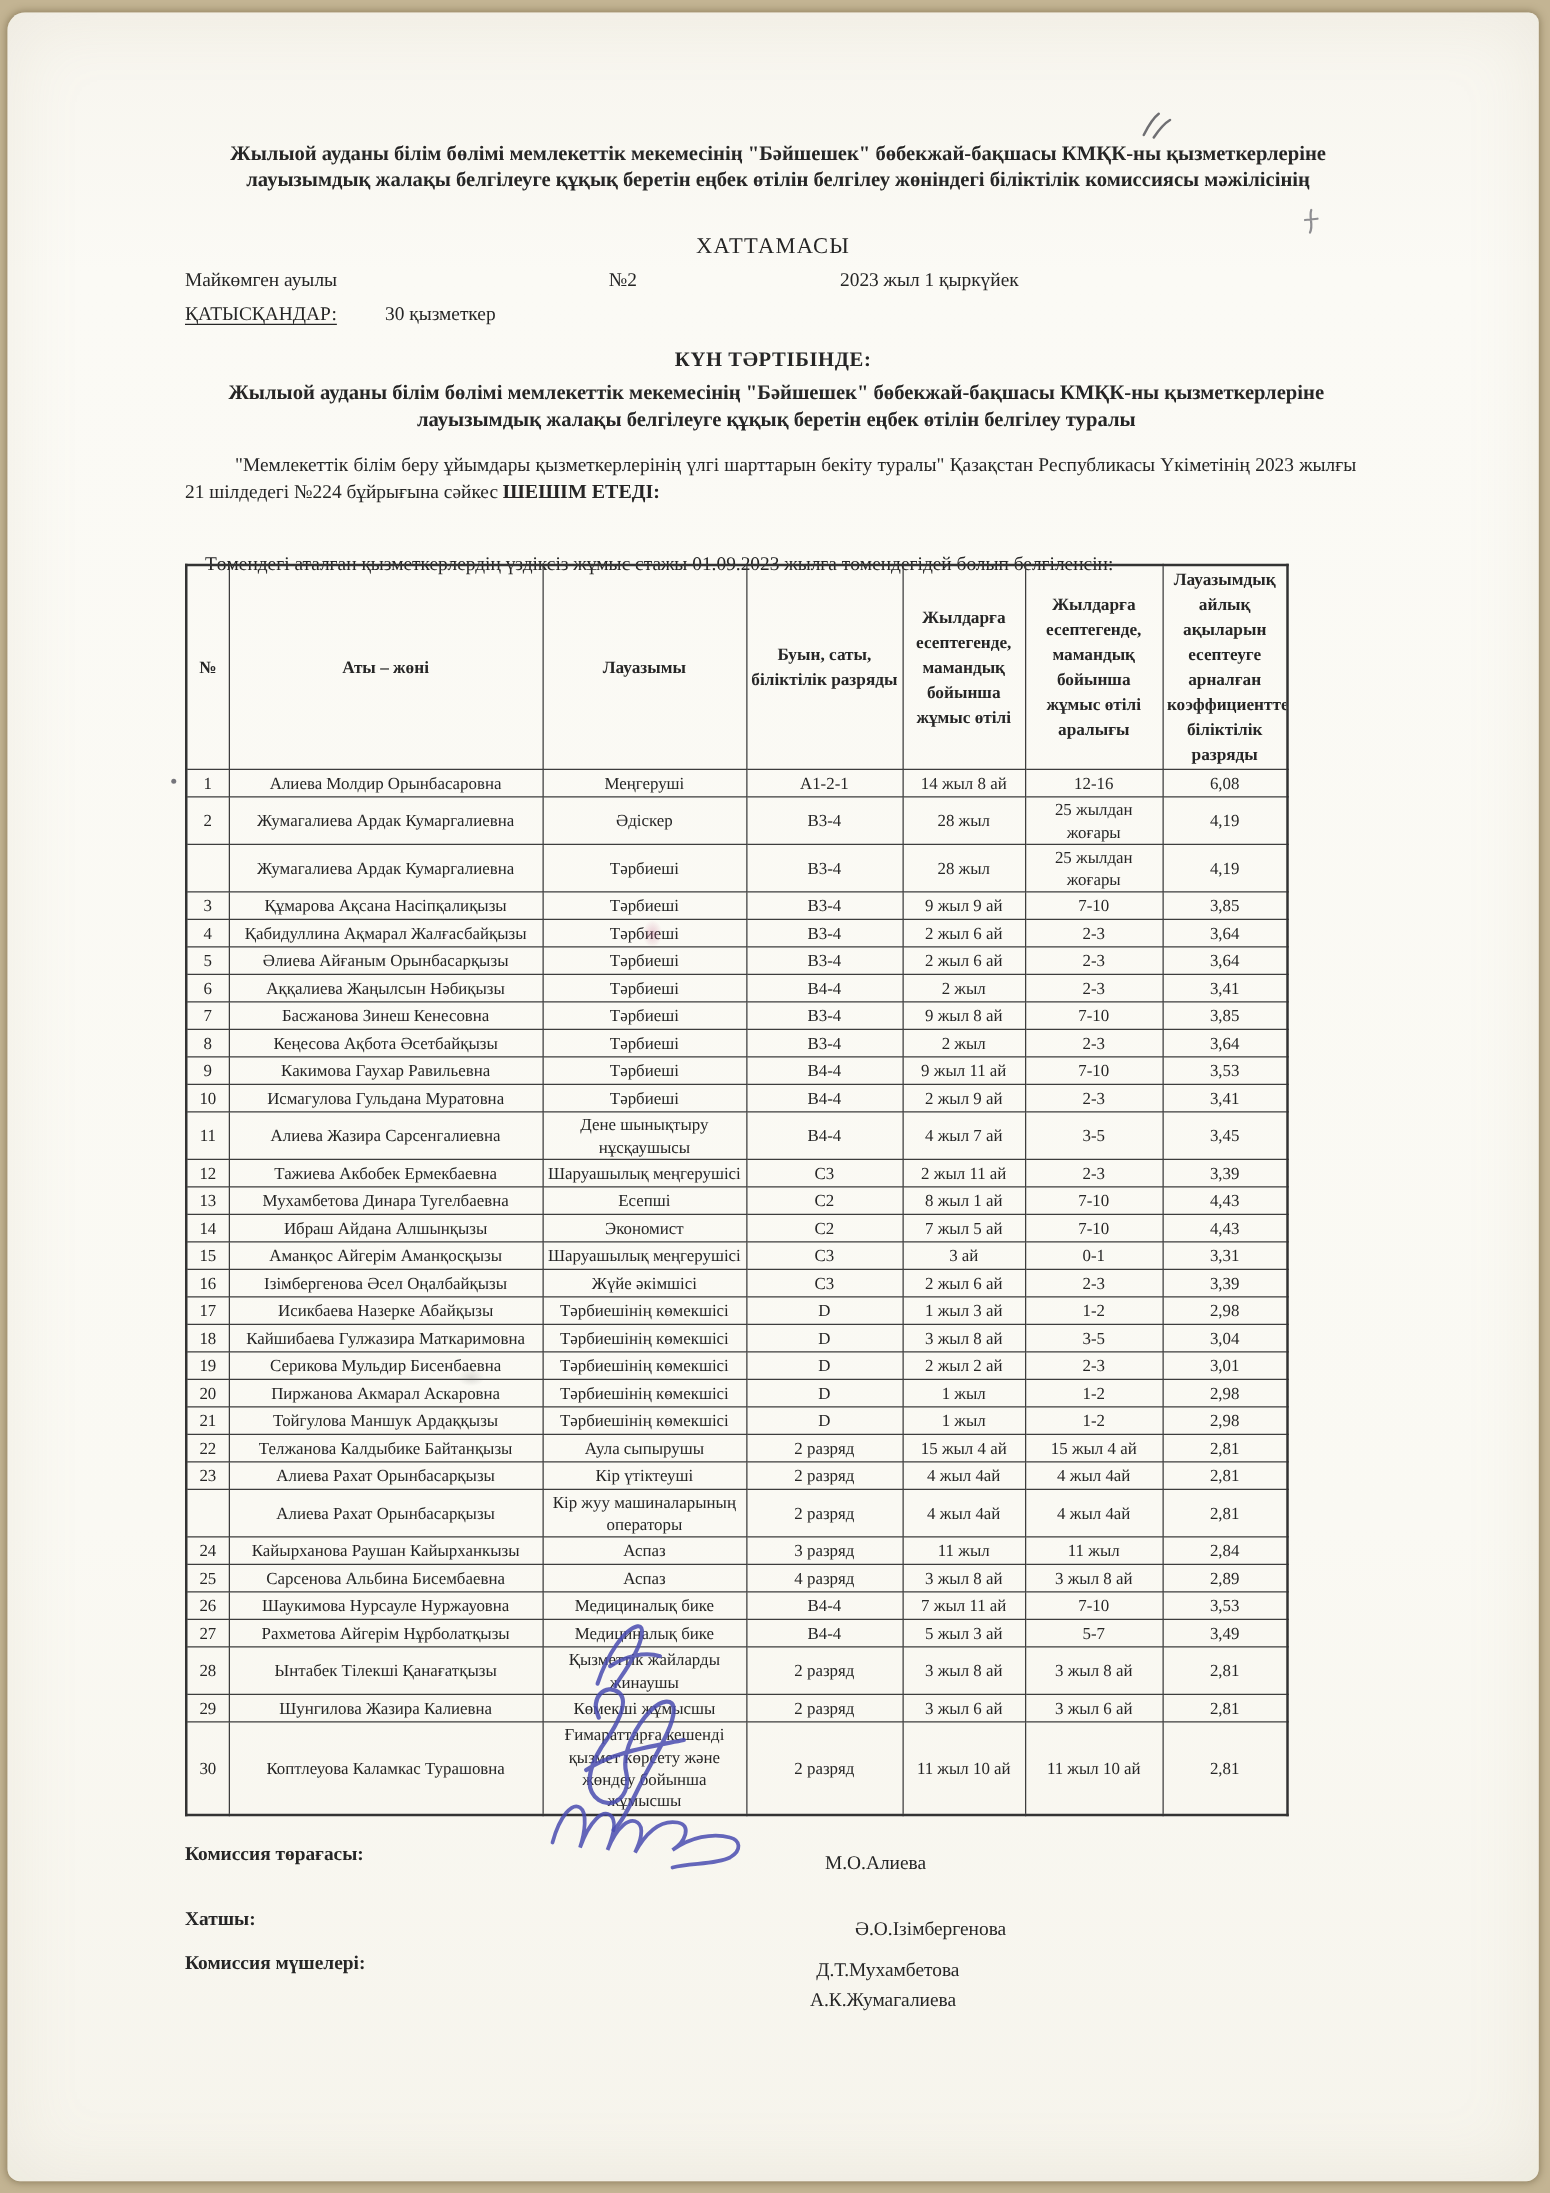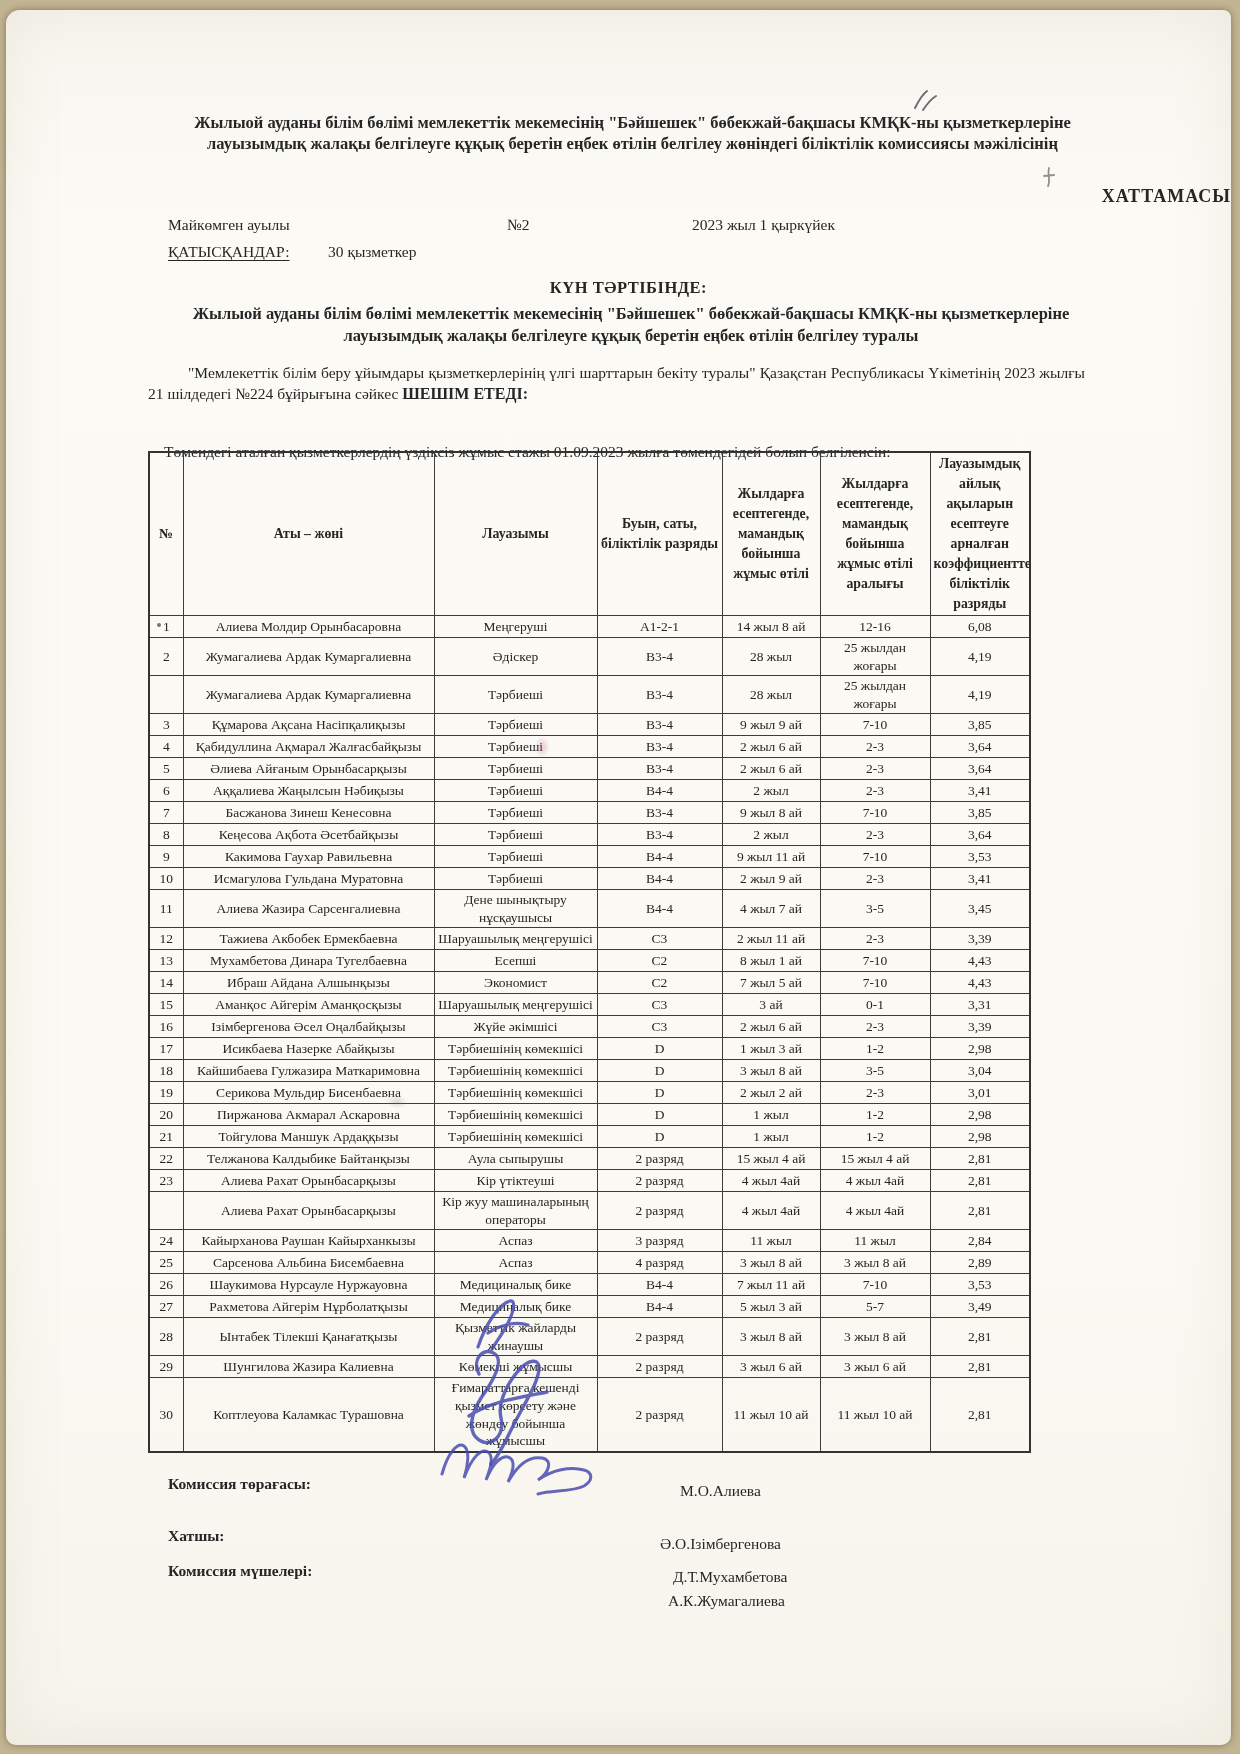--- a/index.html
+++ b/index.html
@@ -9,28 +9,28 @@
     background:#c3b493;
     font-family:"Liberation Serif","DejaVu Serif",serif;
     color:#262626;
   }
   .paper{
     position:absolute;top:10px;left:6px;right:9px;bottom:9px;
     background:linear-gradient(180deg,#f7f5ee 0%,#fbfaf5 12%,#faf9f3 70%,#f6f4ec 100%);
     border-radius:14px 8px 10px 10px;
     box-shadow:0 0 7px rgba(80,65,35,.55), inset 0 0 60px rgba(175,160,125,.14);
   }
-  .abs{position:absolute;margin-left:20px;}
+  .abs{position:absolute;}
   .doc-title{
     top:102px;left:150px;right:142px;
     text-align:center;font-weight:bold;font-size:16.5px;line-height:21px;
   }
   .doc-type{
-    top:176px;left:0;right:0;text-align:right;
-    font-weight:bold;font-size:18px;letter-spacing:1px;
+    top:176px;left:0;right:0;text-align:center;
+    font-weight:normal;font-size:18px;letter-spacing:1px;
   }
   .meta-line{top:206px;left:0;right:0;height:22px;font-size:15.5px;}
   .meta-place{position:absolute;left:142px;top:0;}
   .meta-number{position:absolute;left:481px;top:0;}
   .meta-date{position:absolute;left:666px;top:0;}
   .participants{top:233px;left:0;right:0;height:22px;font-size:15.5px;}
   .p-label{position:absolute;left:142px;top:0;font-weight:normal;text-decoration:underline;text-underline-offset:3px;}
   .p-value{position:absolute;left:302px;top:0;}
   .agenda-heading{
     top:268px;left:0;right:0;text-align:center;
@@ -64,21 +64,21 @@
   table.emp{border:2px solid #333;}
   table.emp th{font-weight:bold;height:140px;font-size:13.8px;line-height:1.45;}
   table.emp td{height:19px;}
   td.c-name{text-align:left;padding-left:7px;}
   td.c-coef{font-size:14.5px;margin-left:25px;}
   td.c-no{font-size:13px;}
   .signatures{top:1455px;left:142px;right:60px;height:190px;font-size:15.5px;}
   .sig-label{position:absolute;left:0;font-weight:bold;}
   .sig-name{position:absolute;}
   .lab-chair{top:10px;} .name-chair{top:17px;left:512px;}
-  .lab-secr{top:62px;}  .name-secr{top:70px;left:492px;}
+  .lab-secr{top:62px;}  .name-secr{top:70px;left:536px;}
   .lab-memb{top:97px;}  .name-memb1{top:103px;left:505px;}
   .name-memb2{top:127px;left:500px;}
   .sig-svg{position:absolute;pointer-events:none;}
   .sig1{left:458px;top:1285px;}
   .sig2{left:445px;top:1330px;}
   .sig3{left:428px;top:1420px;}
   .mark1{left:905px;top:78px;}
   .mark2{left:1036px;top:156px;}
   .stray-dot{
     left:131px;top:613px;width:4px;height:4px;border-radius:50%;

